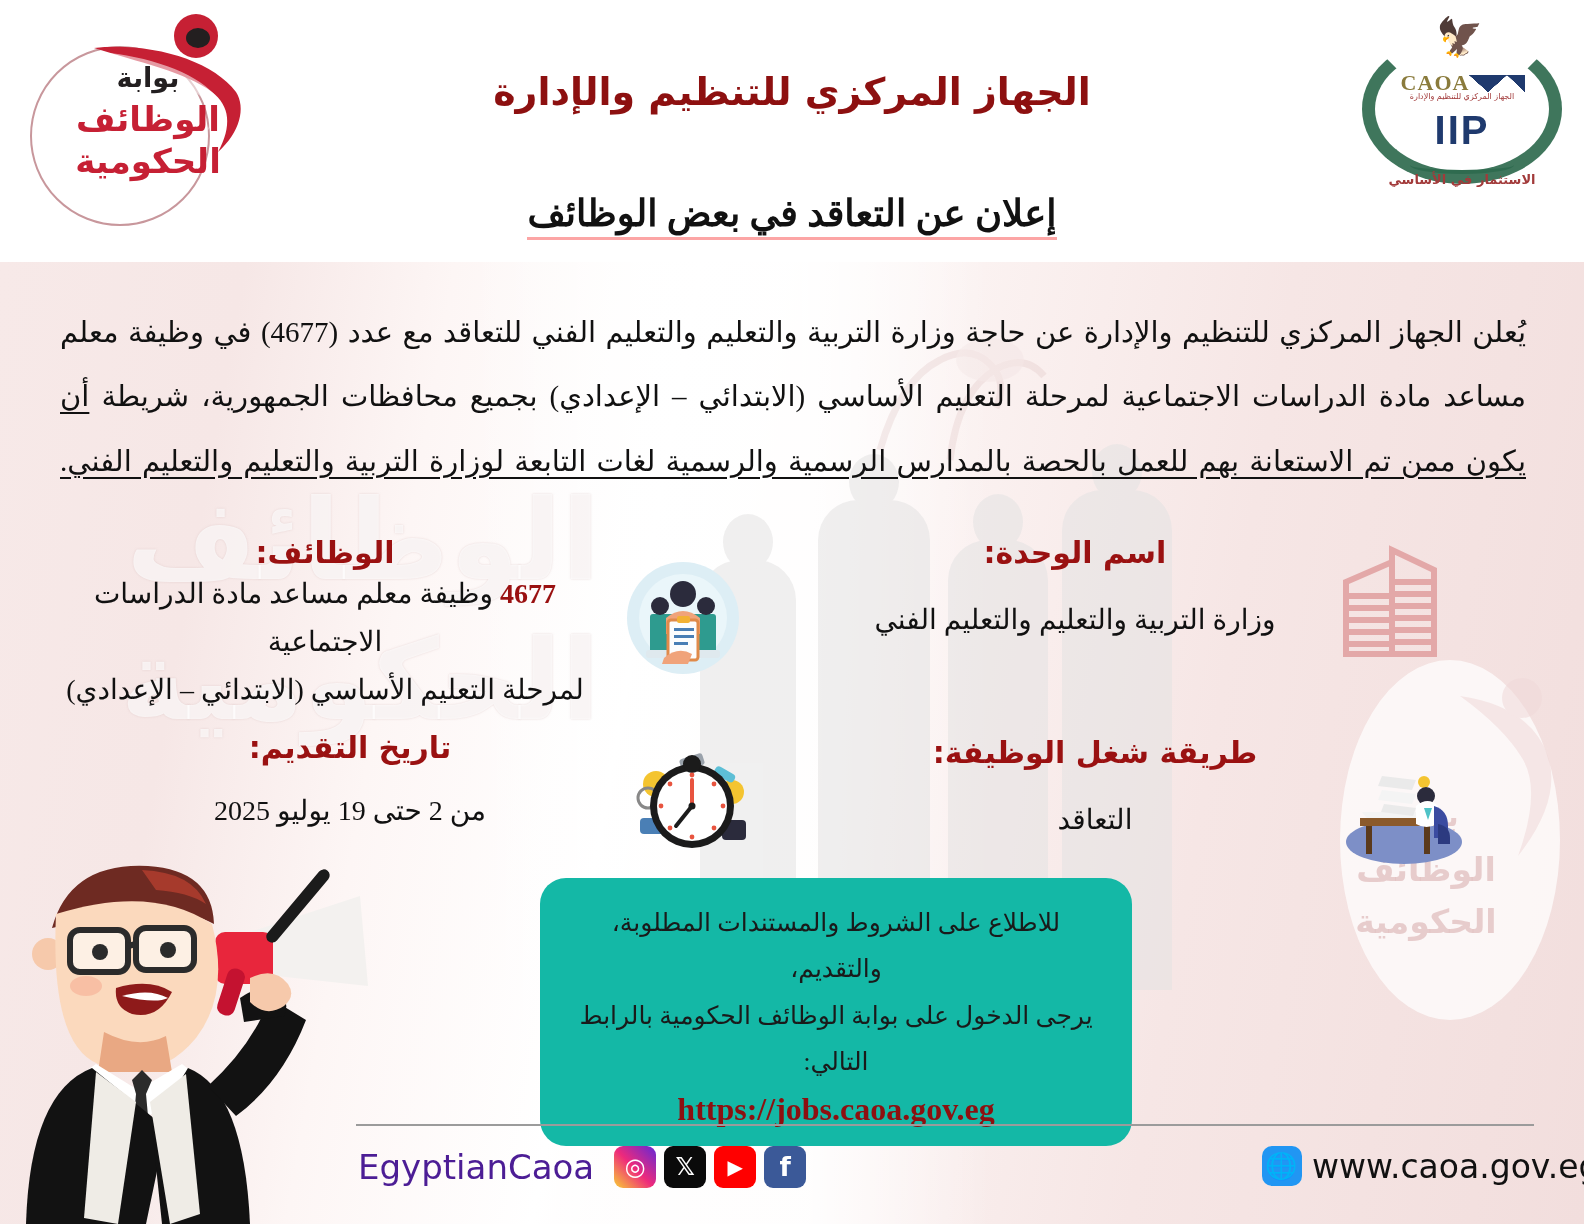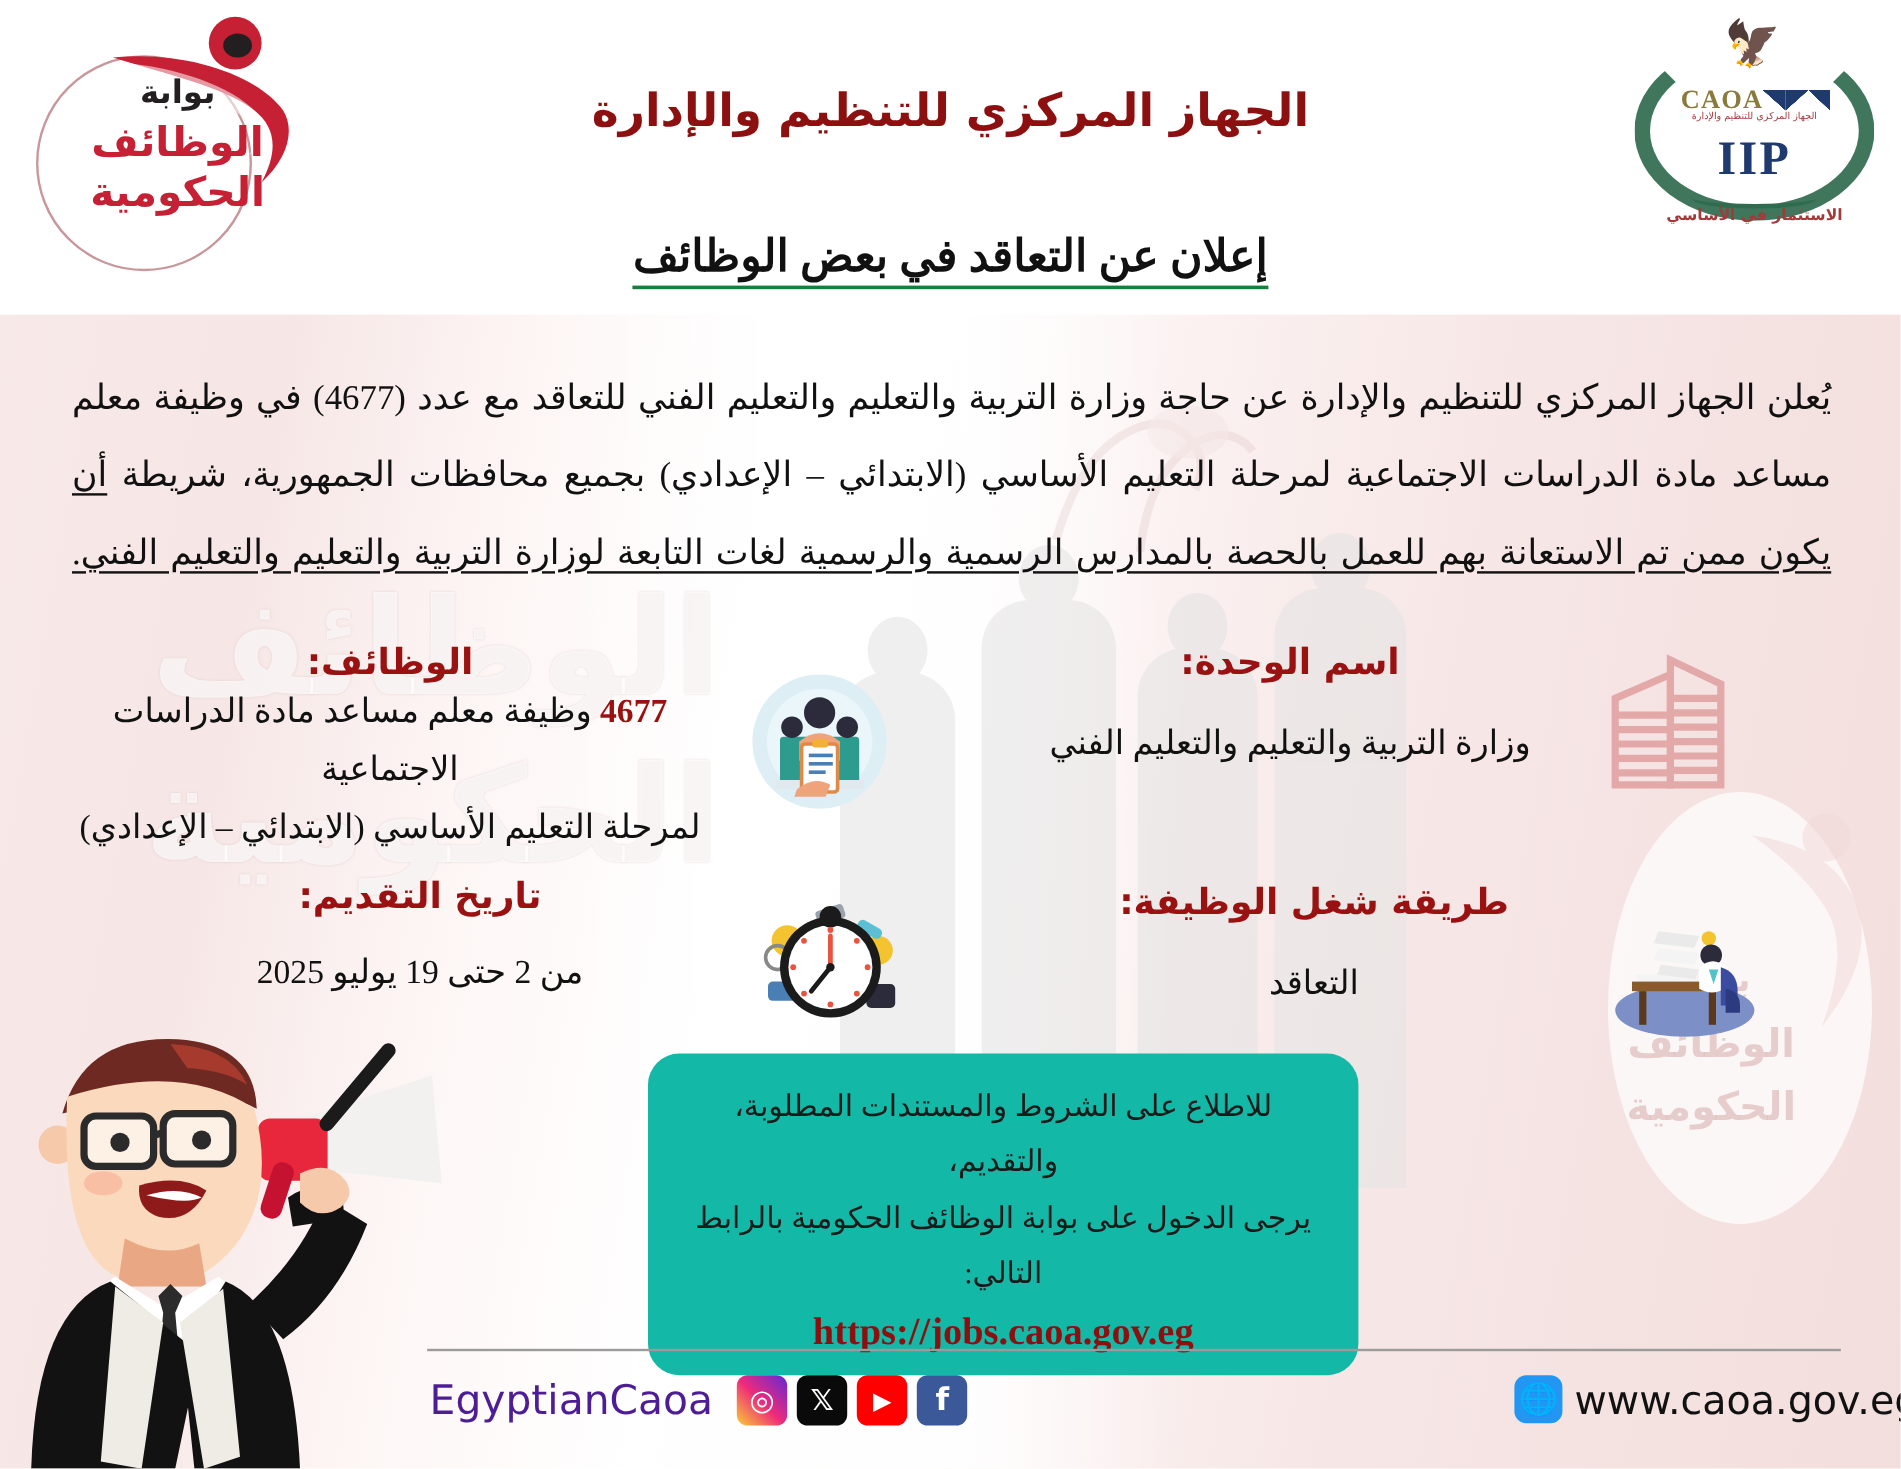--- a/index.html
+++ b/index.html
@@ -136,21 +136,21 @@
     font-family: "DejaVu Sans", sans-serif;
     font-size: 8px;
     color: #a23a3a;
     white-space: nowrap;
   }
   .caoa-iip {
     position: absolute;
     left: 38px; top: 96px;
     width: 136px;
     text-align: center;
-    font-family: Liberation Serif, serif;
+    font-family: Liberation Sans, sans-serif;
     font-weight: bold;
     font-size: 40px;
     color: #1f3a6e;
     letter-spacing: 2px;
   }
   .caoa-curve {
     position: absolute;
     left: 54px; top: 144px;
     width: 104px; height: 14px;
     border-bottom: 4px solid #2f6b4f;
@@ -183,21 +183,21 @@
     position: absolute;
     left: 392px; top: 192px;
     width: 800px;
     text-align: center;
     font-family: "Liberation Serif", serif;
     font-weight: bold;
     font-size: 37px;
     color: #111111;
   }
   .ad-title span {
-    border-bottom: 3px solid #15803d;
+    border-bottom: 3px solid #fca5a5;
     padding-bottom: 3px;
   }
 
   
   .body-bg {
     position: absolute;
     left: 0; top: 262px;
     width: 1584px;
     height: 962px;
     background:

